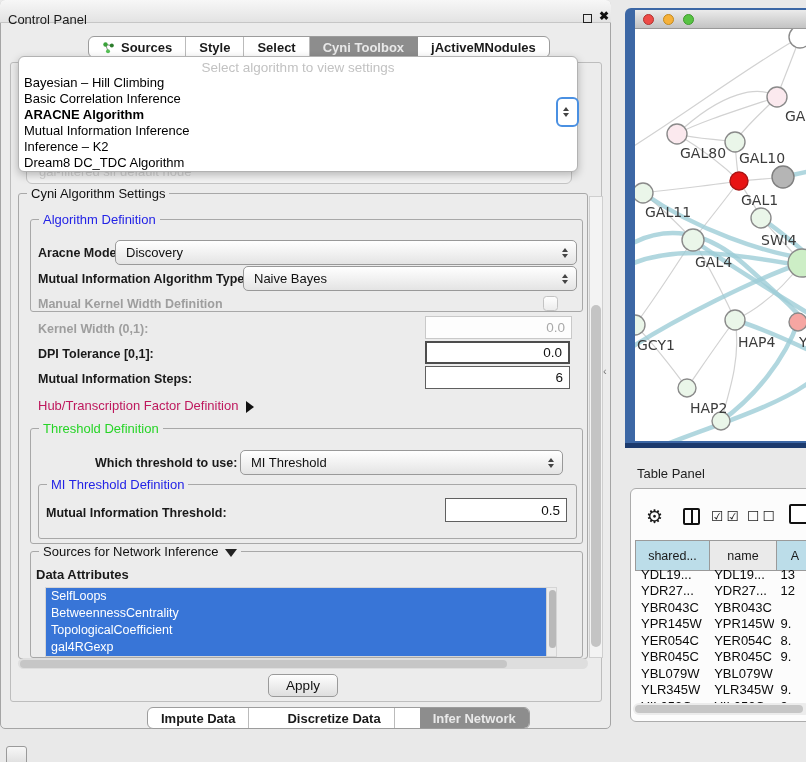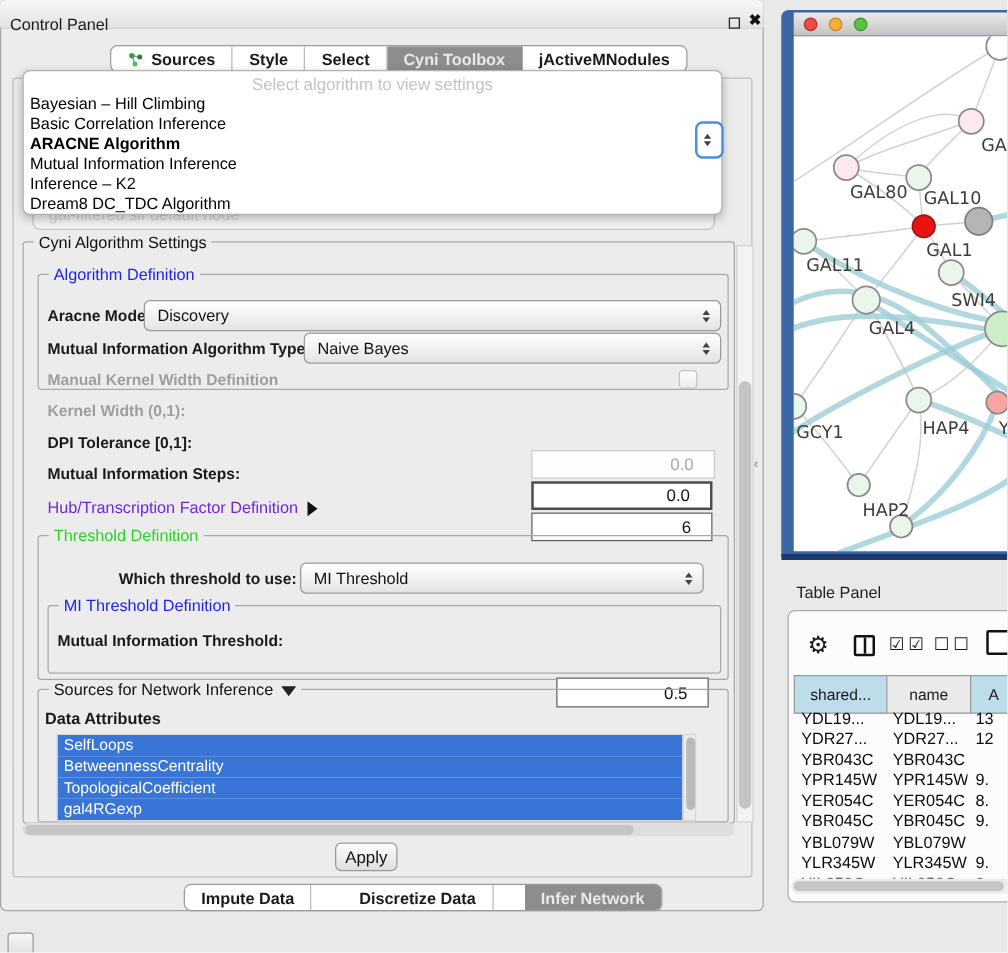--- a/index.html
+++ b/index.html
@@ -42,40 +42,40 @@
   .lbl{position:absolute;font-size:12.5px;font-weight:bold;color:#1a1a1a;white-space:nowrap;}
   .lbl.dis{color:#9e9e9e;}
   
   .combo{position:absolute;height:25px;border:1px solid #999;border-radius:5px;background:linear-gradient(#ffffff,#e4e4e4);
       display:flex;align-items:center;padding-left:10px;font-size:13px;color:#111;box-sizing:border-box;}
   .spin{margin-left:auto;margin-right:8px;display:flex;flex-direction:column;gap:2px;}
   .spin i{width:0;height:0;border-left:3.5px solid transparent;border-right:3.5px solid transparent;}
   .spin i.u{border-bottom:4px solid #444;}
   .spin i.d{border-top:4px solid #444;}
   .ninput{position:absolute;background:#fff;font-size:13.5px;display:flex;align-items:center;
-      justify-content:flex-end;padding-right:16px;box-sizing:border-box;color:#111;margin-top:44px;}
+      justify-content:flex-end;padding-right:6px;box-sizing:border-box;color:#111;}
   .checkbox{position:absolute;width:15px;height:15px;border:1px solid #c3c3c3;border-radius:3.5px;
       background:linear-gradient(#fefefe,#ececec);box-sizing:border-box;}
   .tri-right{display:inline-block;width:0;height:0;border-top:6px solid transparent;border-bottom:6px solid transparent;
       border-left:8px solid #111;vertical-align:middle;margin-left:8px;}
   .tri-down{display:inline-block;width:0;height:0;border-left:6px solid transparent;border-right:6px solid transparent;
       border-top:8px solid #222;vertical-align:middle;margin-left:6px;}
   
   #attr-list{left:45px;top:587px;width:512px;height:70px;background:#fff;border:1px solid #d5d5d5;box-sizing:border-box;overflow:hidden;}
   #attr-items{position:absolute;left:0;top:0;width:500px;}
   .attr{height:17px;line-height:17px;background:#3875d7;color:#fff;font-size:12.5px;padding-left:5px;}
   #attr-sb{position:absolute;left:500px;top:0;width:11px;height:68px;background:#ececec;border-left:1px solid #d0d0d0;box-sizing:border-box;}
   #attr-sb .thumb{position:absolute;left:1.5px;top:2px;width:7px;height:58px;background:#b9b9b9;border-radius:4px;}
   
   #v-sb{left:589px;top:196px;width:14px;height:462px;background:#f3f3f3;border:1px solid #cfcfcf;box-sizing:border-box;}
   #v-sb .thumb{position:absolute;left:1px;top:108px;width:10px;height:342px;background:#c4c4c4;border-radius:6px;}
   #h-sb{left:18px;top:658px;width:570px;height:11px;background:#dedede;border-radius:6px;}
   #h-sb .thumb{position:absolute;left:2px;top:1.5px;width:487px;height:8px;background:#c6c6c6;border-radius:5px;}
   
-  #apply{left:268px;top:674px;width:50px;height:23px;border:1px solid #9a9a9a;border-radius:5px;
+  #apply{left:268px;top:674px;width:70px;height:23px;border:1px solid #9a9a9a;border-radius:5px;
       background:linear-gradient(#fefefe,#dedede);display:flex;align-items:center;justify-content:center;
       font-size:13.5px;box-sizing:border-box;}
   #cp-bottom-band{left:11px;top:703px;width:589px;height:28px;background:#e3e3e3;border-radius:0 0 4px 4px;}
   
   #netwin{left:625px;top:8px;width:181px;height:440px;background:#3c67a5;border-radius:6px 0 0 0;
       border-bottom:5px solid #1c3a6d;box-sizing:border-box;}
   #net-titlebar{left:635px;top:10px;width:171px;height:19px;background:linear-gradient(#ebebeb,#c3c3c3);
       border-bottom:1px solid #999;box-sizing:border-box;}
   .tl{position:absolute;top:4px;width:11px;height:11px;border-radius:50%;box-sizing:border-box;}
   #net-canvas{left:635px;top:29px;width:171px;height:412px;background:#fff;overflow:hidden;}
@@ -198,21 +198,21 @@
   </div>
   <div class="lbl" style="left:38px;top:347px;">DPI Tolerance [0,1]:</div>
   <div class="ninput" style="left:425px;top:341px;width:145px;height:23px;border:2px solid #4d4d4d;">
     <span>0.0</span>
   </div>
   <div class="lbl" style="left:38px;top:372px;">Mutual Information Steps:</div>
   <div class="ninput" style="left:425px;top:366px;width:145px;height:23px;border:1px solid #5f5f5f;">
     <span>6</span>
   </div>
 
-  <div class="abs" style="left:38px;top:398px;font-size:13px;color:#6d28d9;">
+  <div class="abs" style="left:38px;top:398px;font-size:13px;color:#be185d;">
     <span>Hub/Transcription Factor Definition</span><span class="tri-right"></span>
   </div>
 
   <div class="abs group" style="left:30px;top:428px;width:553px;height:116px;">
     <span class="glabel green">Threshold Definition</span>
   </div>
   <div class="lbl" style="left:95px;top:456px;">Which threshold to use:</div>
   <div class="combo" style="left:240px;top:450px;width:323px;">
     <span>MI Threshold</span>
     <span class="spin">

